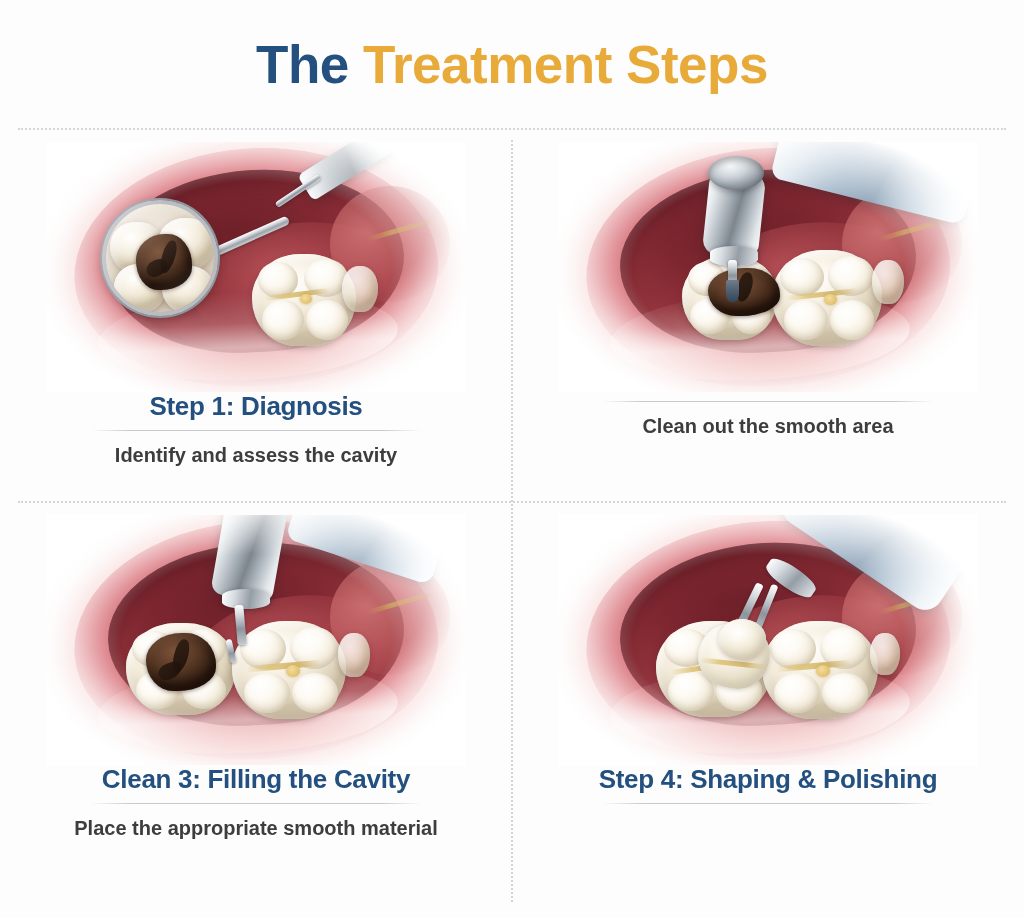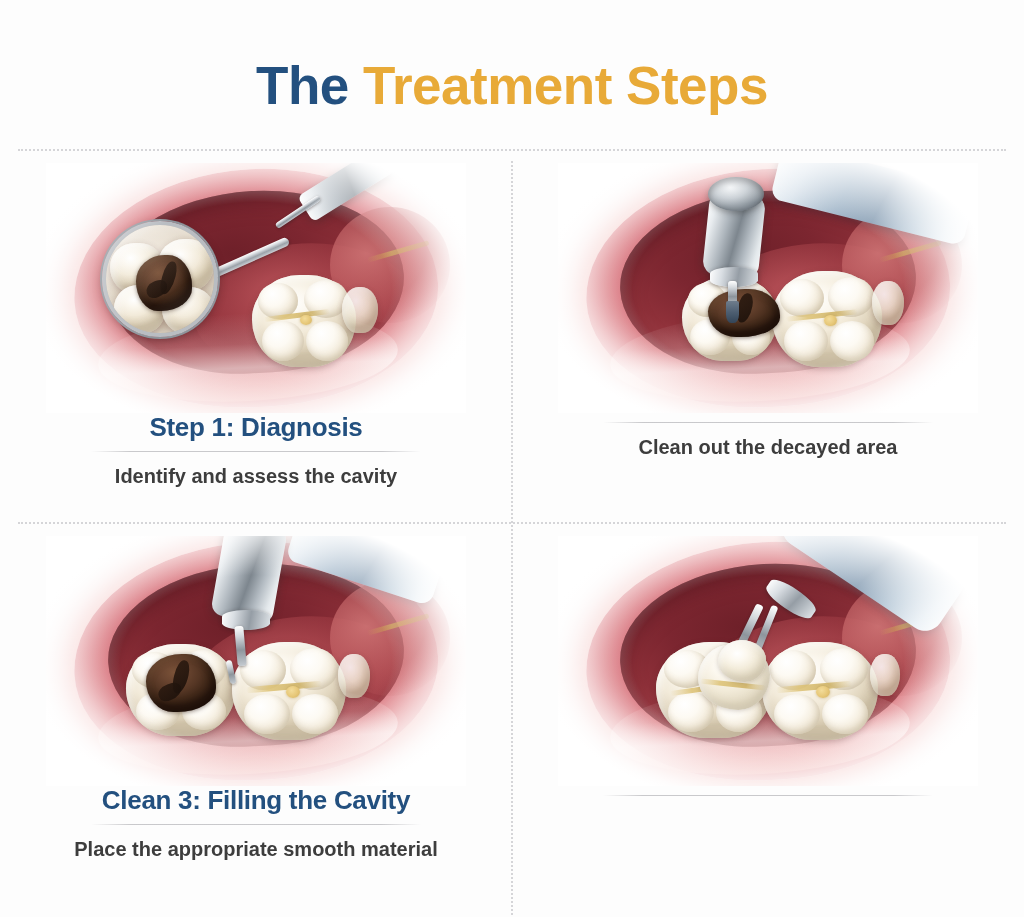--- a/index.html
+++ b/index.html
@@ -9,21 +9,20 @@
     width:1024px; height:917px;
     background:#fdfdfd;
     font-family:"Liberation Sans", sans-serif;
     overflow:hidden;
   }
 
   #infographic {
     position:relative;
     width:1024px; height:686px;
     background:#fdfdfd;
-    margin-top:21px;
   }
 
   
   .title-bar {
     position:absolute; top:0; left:0;
     width:1024px; height:128px;
     display:flex; align-items:center; justify-content:center;
   }
   .title {
     font-size:53px;
@@ -436,21 +435,21 @@
         <div class="handle-blue" style="left:216px; top:2px; width:198px; height:58px; transform:rotate(14deg);"></div>
         <div class="handle" style="left:148px; top:30px; width:56px; height:84px; border-radius:14px; transform:rotate(6deg);"></div>
         <div class="chuck" style="left:150px; top:14px; width:56px; height:34px;"></div>
         <div class="collar" style="left:152px; top:104px; width:48px; height:20px;"></div>
         <div class="bur-shaft" style="left:170px; top:118px; width:9px; height:26px;"></div>
         <div class="bur-tip" style="left:168px; top:138px; width:13px; height:22px;"></div>
       </div>
 
       <div class="caption">
         <div class="rule"></div>
-        <div class="step-sub">Clean out the decayed area</div>
+        <div class="step-sub">Clean out the smooth area</div>
       </div>
     </div>
 
     <div class="cell c2">
       <div class="illus">
         <div class="lip"></div>
         <div class="cavity"></div>
         <div class="gum"></div>
         <div class="vessel"></div>
         <div class="lip-lower"></div>
@@ -521,18 +520,19 @@
         <div class="groove" style="left:142px; top:146px; width:66px; height:5px; transform:rotate(6deg); z-index:21;"></div>
 
         <div class="handle-blue" style="left:222px; top:-16px; width:186px; height:72px; transform:rotate(34deg); border-radius:18px;"></div>
         <div class="collar" style="left:206px; top:52px; width:54px; height:22px; transform:rotate(34deg);"></div>
         <div class="bur-shaft" style="left:186px; top:66px; width:8px; height:56px; transform:rotate(26deg);"></div>
         <div class="bur-shaft" style="left:204px; top:68px; width:7px; height:52px; transform:rotate(22deg);"></div>
         <div class="filling" style="left:160px; top:104px; width:48px; height:42px; z-index:28;"></div>
       </div>
 
       <div class="caption">
+        <div class="step-title">Step 4: Shaping &amp; Polishing</div>
         <div class="rule"></div>
       </div>
     </div>
 
   </div>
 </div>
 
 </body></html>

